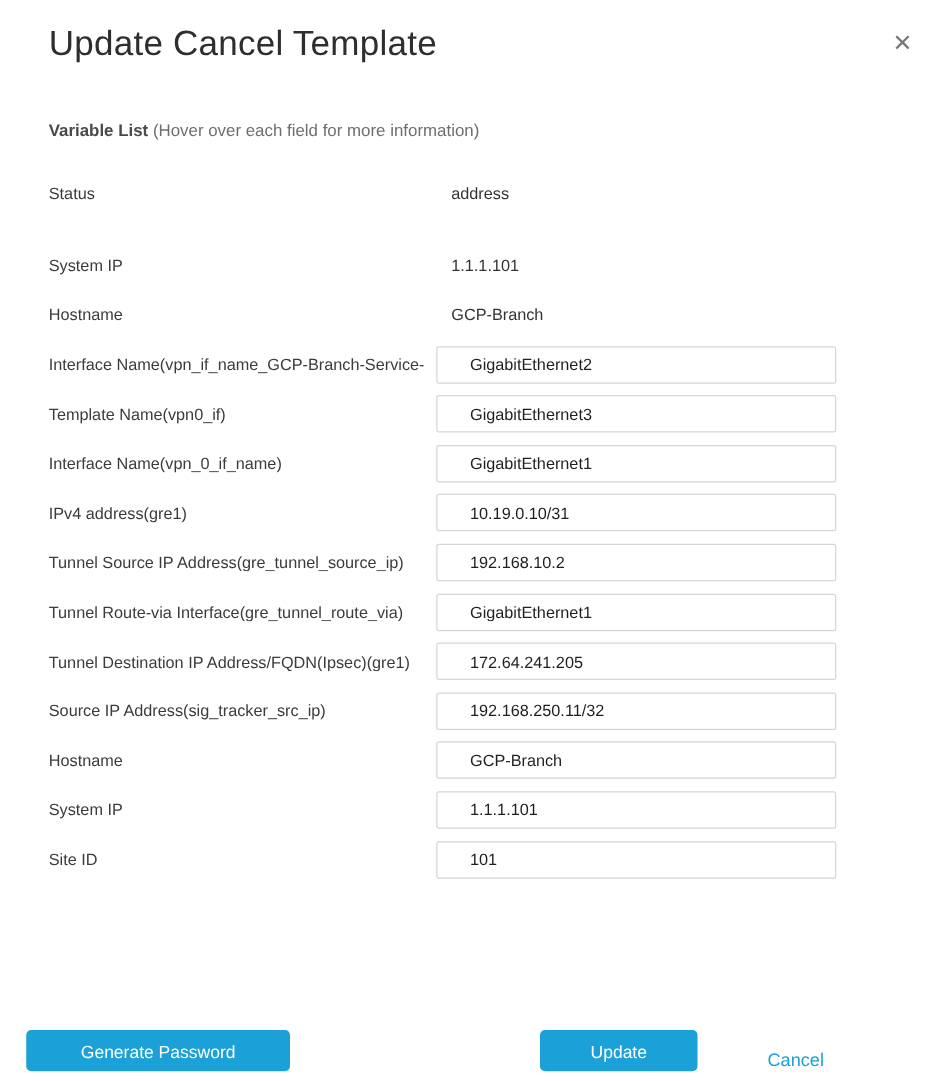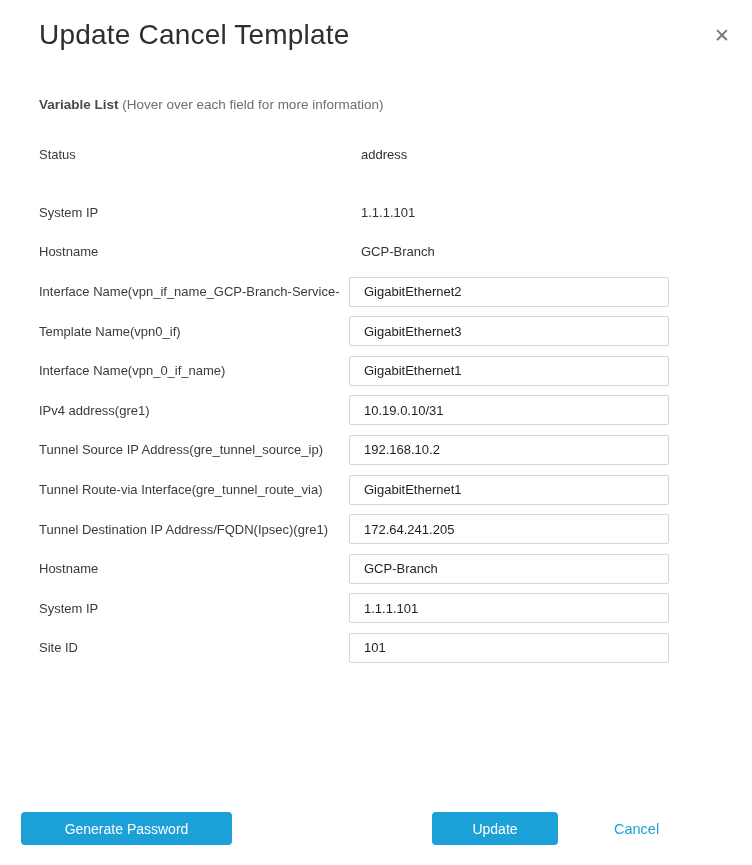--- a/index.html
+++ b/index.html
@@ -51,30 +51,30 @@
 
   .static-value {
     padding-left: 12px;
     font-size: 13px; color: #333;
   }
 
   .field-input {
     width: 320px; height: 30px;
     border: 1px solid #d6d6d6; border-radius: 2px;
     background: #fff;
-    padding: 0 14px;
+    padding: 0 26px;
     font-family: "Liberation Sans", sans-serif;
     font-size: 13px; color: #1f1f1f;
     outline: none;
   }
 
   .footer {
-    position: absolute; left: 0; right: 0; bottom: 39px;
+    position: absolute; left: 0; right: 0; bottom: 27px;
     height: 33px;
-    display: flex; align-items: center;
+    display: flex; align-items: flex-end;
     padding: 0 21px;
   }
   .btn {
     height: 33px;
     border: none; border-radius: 4px;
     color: #ffffff;
     font-family: "Liberation Sans", sans-serif;
     font-size: 14px;
     cursor: pointer;
     display: inline-flex; align-items: center; justify-content: center;
@@ -176,20 +176,27 @@
     </div>
 
     <div class="row">
       <div class="row-label">Tunnel Destination IP Address/FQDN(Ipsec)(gre1)</div>
       <div class="row-value">
 
         <input class="field-input" type="text" value="172.64.241.205" style="">
       </div>
     </div>
 
+    <div class="row">
+      <div class="row-label">Source IP Address(sig_tracker_src_ip)</div>
+      <div class="row-value">
+
+        <input class="field-input" type="text" value="192.168.250.11/32" style="">
+      </div>
+    </div>
 
     <div class="row">
       <div class="row-label">Hostname</div>
       <div class="row-value">
 
         <input class="field-input" type="text" value="GCP-Branch" style="">
       </div>
     </div>
 
     <div class="row">

